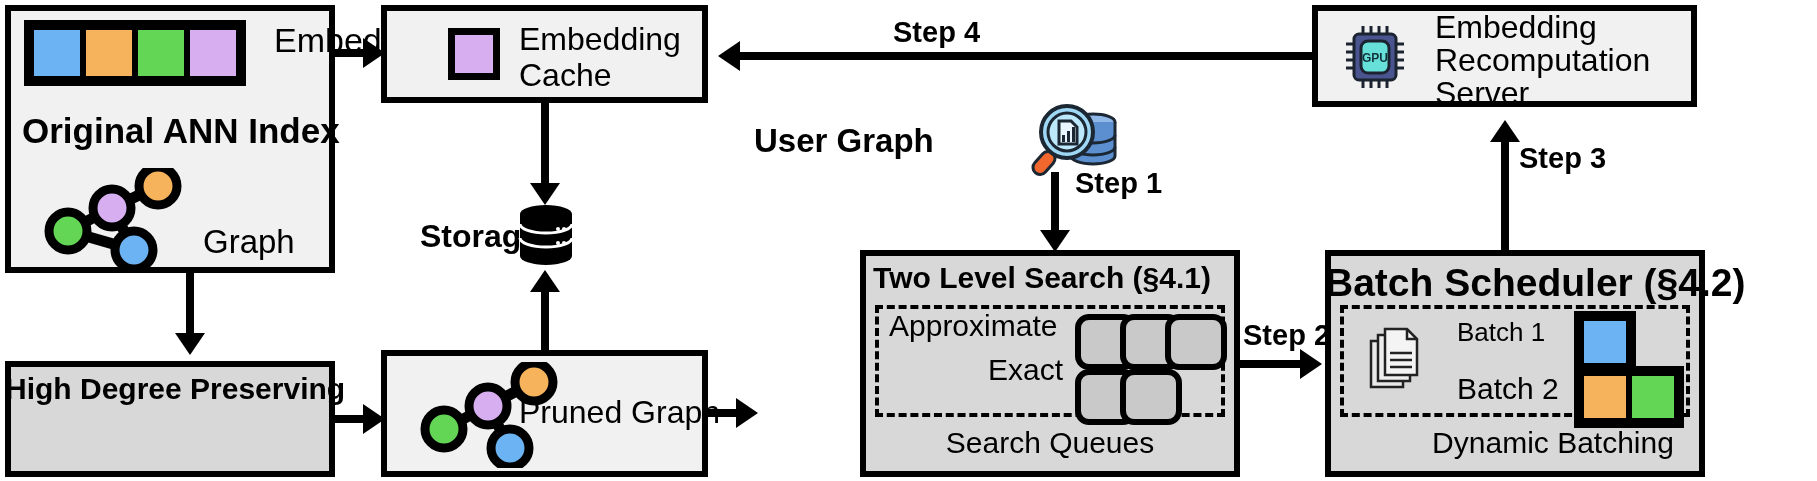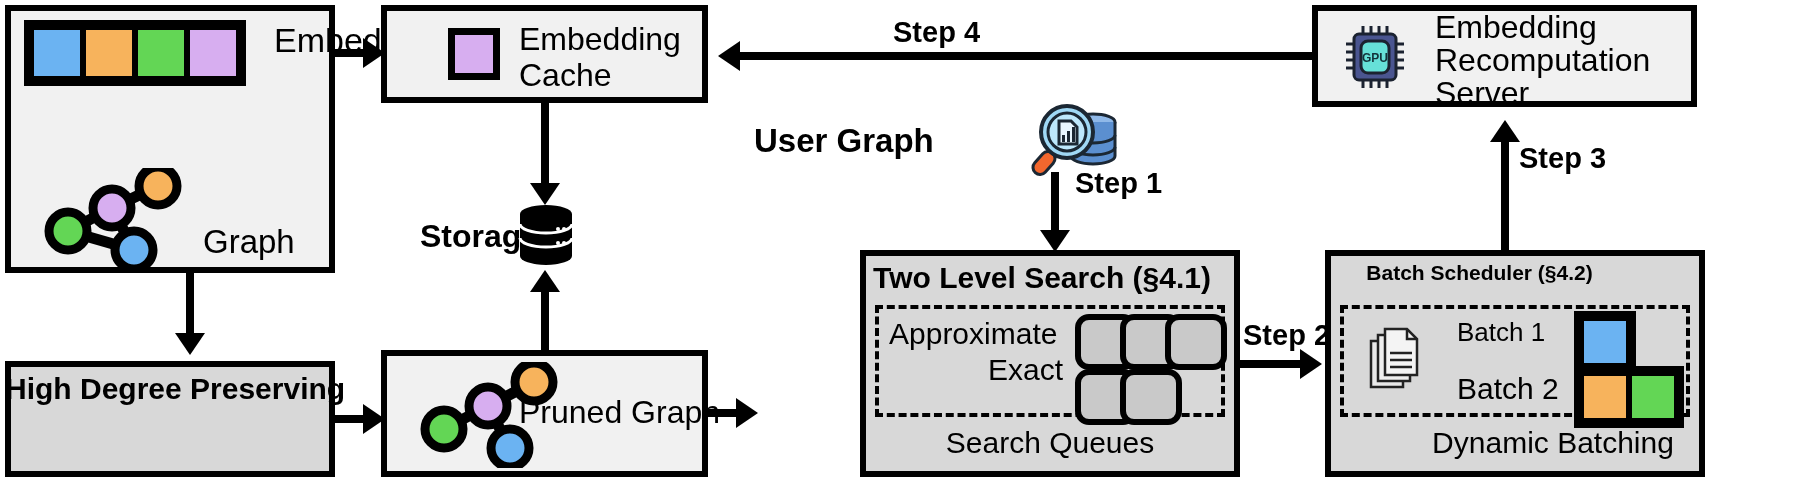--- a/index.html
+++ b/index.html
@@ -48,20 +48,21 @@
 
   <div class="strip" style="left:24px;top:20px;">
     <span style="background:#6bb3f2;"></span>
     <span style="background:#f7b35c;"></span>
     <span style="background:#63d655;"></span>
     <span style="background:#d7aef0;"></span>
   </div>
 
   <div class="lbl" style="left:274px;top:22px;font-size:34px;">Embedding</div>
 
+  <div class="lbl" style="left:22px;top:112px;font-size:35px;font-weight:bold;">Original ANN Index</div>
 
   <svg class="gsvg" style="left:36px;top:168px;" width="160" height="100" viewBox="0 0 160 100">
     <line x1="32" y1="63" x2="76" y2="40" stroke="#000" stroke-width="11"></line>
     <line x1="76" y1="40" x2="122" y2="18" stroke="#000" stroke-width="11"></line>
     <line x1="76" y1="40" x2="98" y2="82" stroke="#000" stroke-width="11"></line>
     <line x1="32" y1="63" x2="98" y2="82" stroke="#000" stroke-width="11"></line>
     <circle cx="122" cy="18" r="19" fill="#f7b35c" stroke="#000" stroke-width="9"></circle>
     <circle cx="76" cy="40" r="19" fill="#d7aef0" stroke="#000" stroke-width="9"></circle>
     <circle cx="32" cy="63" r="19" fill="#63d655" stroke="#000" stroke-width="9"></circle>
     <circle cx="98" cy="82" r="19" fill="#6bb3f2" stroke="#000" stroke-width="9"></circle>
@@ -179,37 +180,37 @@
   <div class="lbl" style="left:519px;top:395px;font-size:32px;">Pruned Graph</div>
 
   <div class="ln" style="left:708px;top:409px;width:30px;height:8px;"></div>
   <div class="arrH arrR" style="left:736px;top:398px;"></div>
 
   <div class="box gray" style="left:860px;top:250px;width:380px;height:227px;"></div>
   <div class="lbl ctr" style="left:860px;top:262px;width:364px;font-size:30px;font-weight:bold;">Two Level Search (§4.1)</div>
 
   <div class="dash" style="left:875px;top:305px;width:350px;height:112px;"></div>
 
-  <div class="lbl" style="left:889px;top:318px;font-size:30px;">Approximate</div>
+  <div class="lbl" style="left:889px;top:310px;font-size:30px;">Approximate</div>
   <div class="qcell" style="left:1075px;top:314px;"></div>
   <div class="qcell" style="left:1120px;top:314px;"></div>
   <div class="qcell" style="left:1165px;top:314px;"></div>
 
   <div class="lbl" style="left:988px;top:354px;font-size:30px;">Exact</div>
   <div class="qcell" style="left:1075px;top:369px;"></div>
   <div class="qcell" style="left:1120px;top:369px;"></div>
 
   <div class="lbl ctr" style="left:860px;top:427px;width:380px;font-size:30px;">Search Queues</div>
 
   <div class="ln" style="left:1240px;top:360px;width:62px;height:8px;"></div>
   <div class="arrH arrR" style="left:1300px;top:349px;"></div>
   <div class="lbl bold" style="left:1243px;top:320px;font-size:29px;">Step 2</div>
 
   <div class="box gray" style="left:1325px;top:250px;width:380px;height:227px;"></div>
-  <div class="lbl ctr" style="left:1325px;top:262px;width:309px;font-size:21px;font-weight:bold;">Batch Scheduler (§4.2)</div>
+  <div class="lbl ctr" style="left:1325px;top:262px;width:309px;font-size:39px;font-weight:bold;">Batch Scheduler (§4.2)</div>
 
   <div class="dash" style="left:1340px;top:305px;width:350px;height:112px;"></div>
 
   <svg class="gsvg" style="left:1367px;top:327px;" width="56" height="66" viewBox="0 0 56 66">
     <path d="M4 14 h22 l10 10 v36 h-32 z" fill="#e9e9e9" stroke="#222" stroke-width="2.5"></path>
     <path d="M11 8 h22 l10 10 v36 h-32 z" fill="#eeeeee" stroke="#222" stroke-width="2.5"></path>
     <path d="M18 2 h22 l10 10 v36 h-32 z" fill="#f4f4f4" stroke="#222" stroke-width="2.5"></path>
     <path d="M40 2 v10 h10" fill="none" stroke="#222" stroke-width="2.5"></path>
     <line x1="23" y1="26" x2="45" y2="26" stroke="#222" stroke-width="2.5"></line>
     <line x1="23" y1="33" x2="45" y2="33" stroke="#222" stroke-width="2.5"></line>

